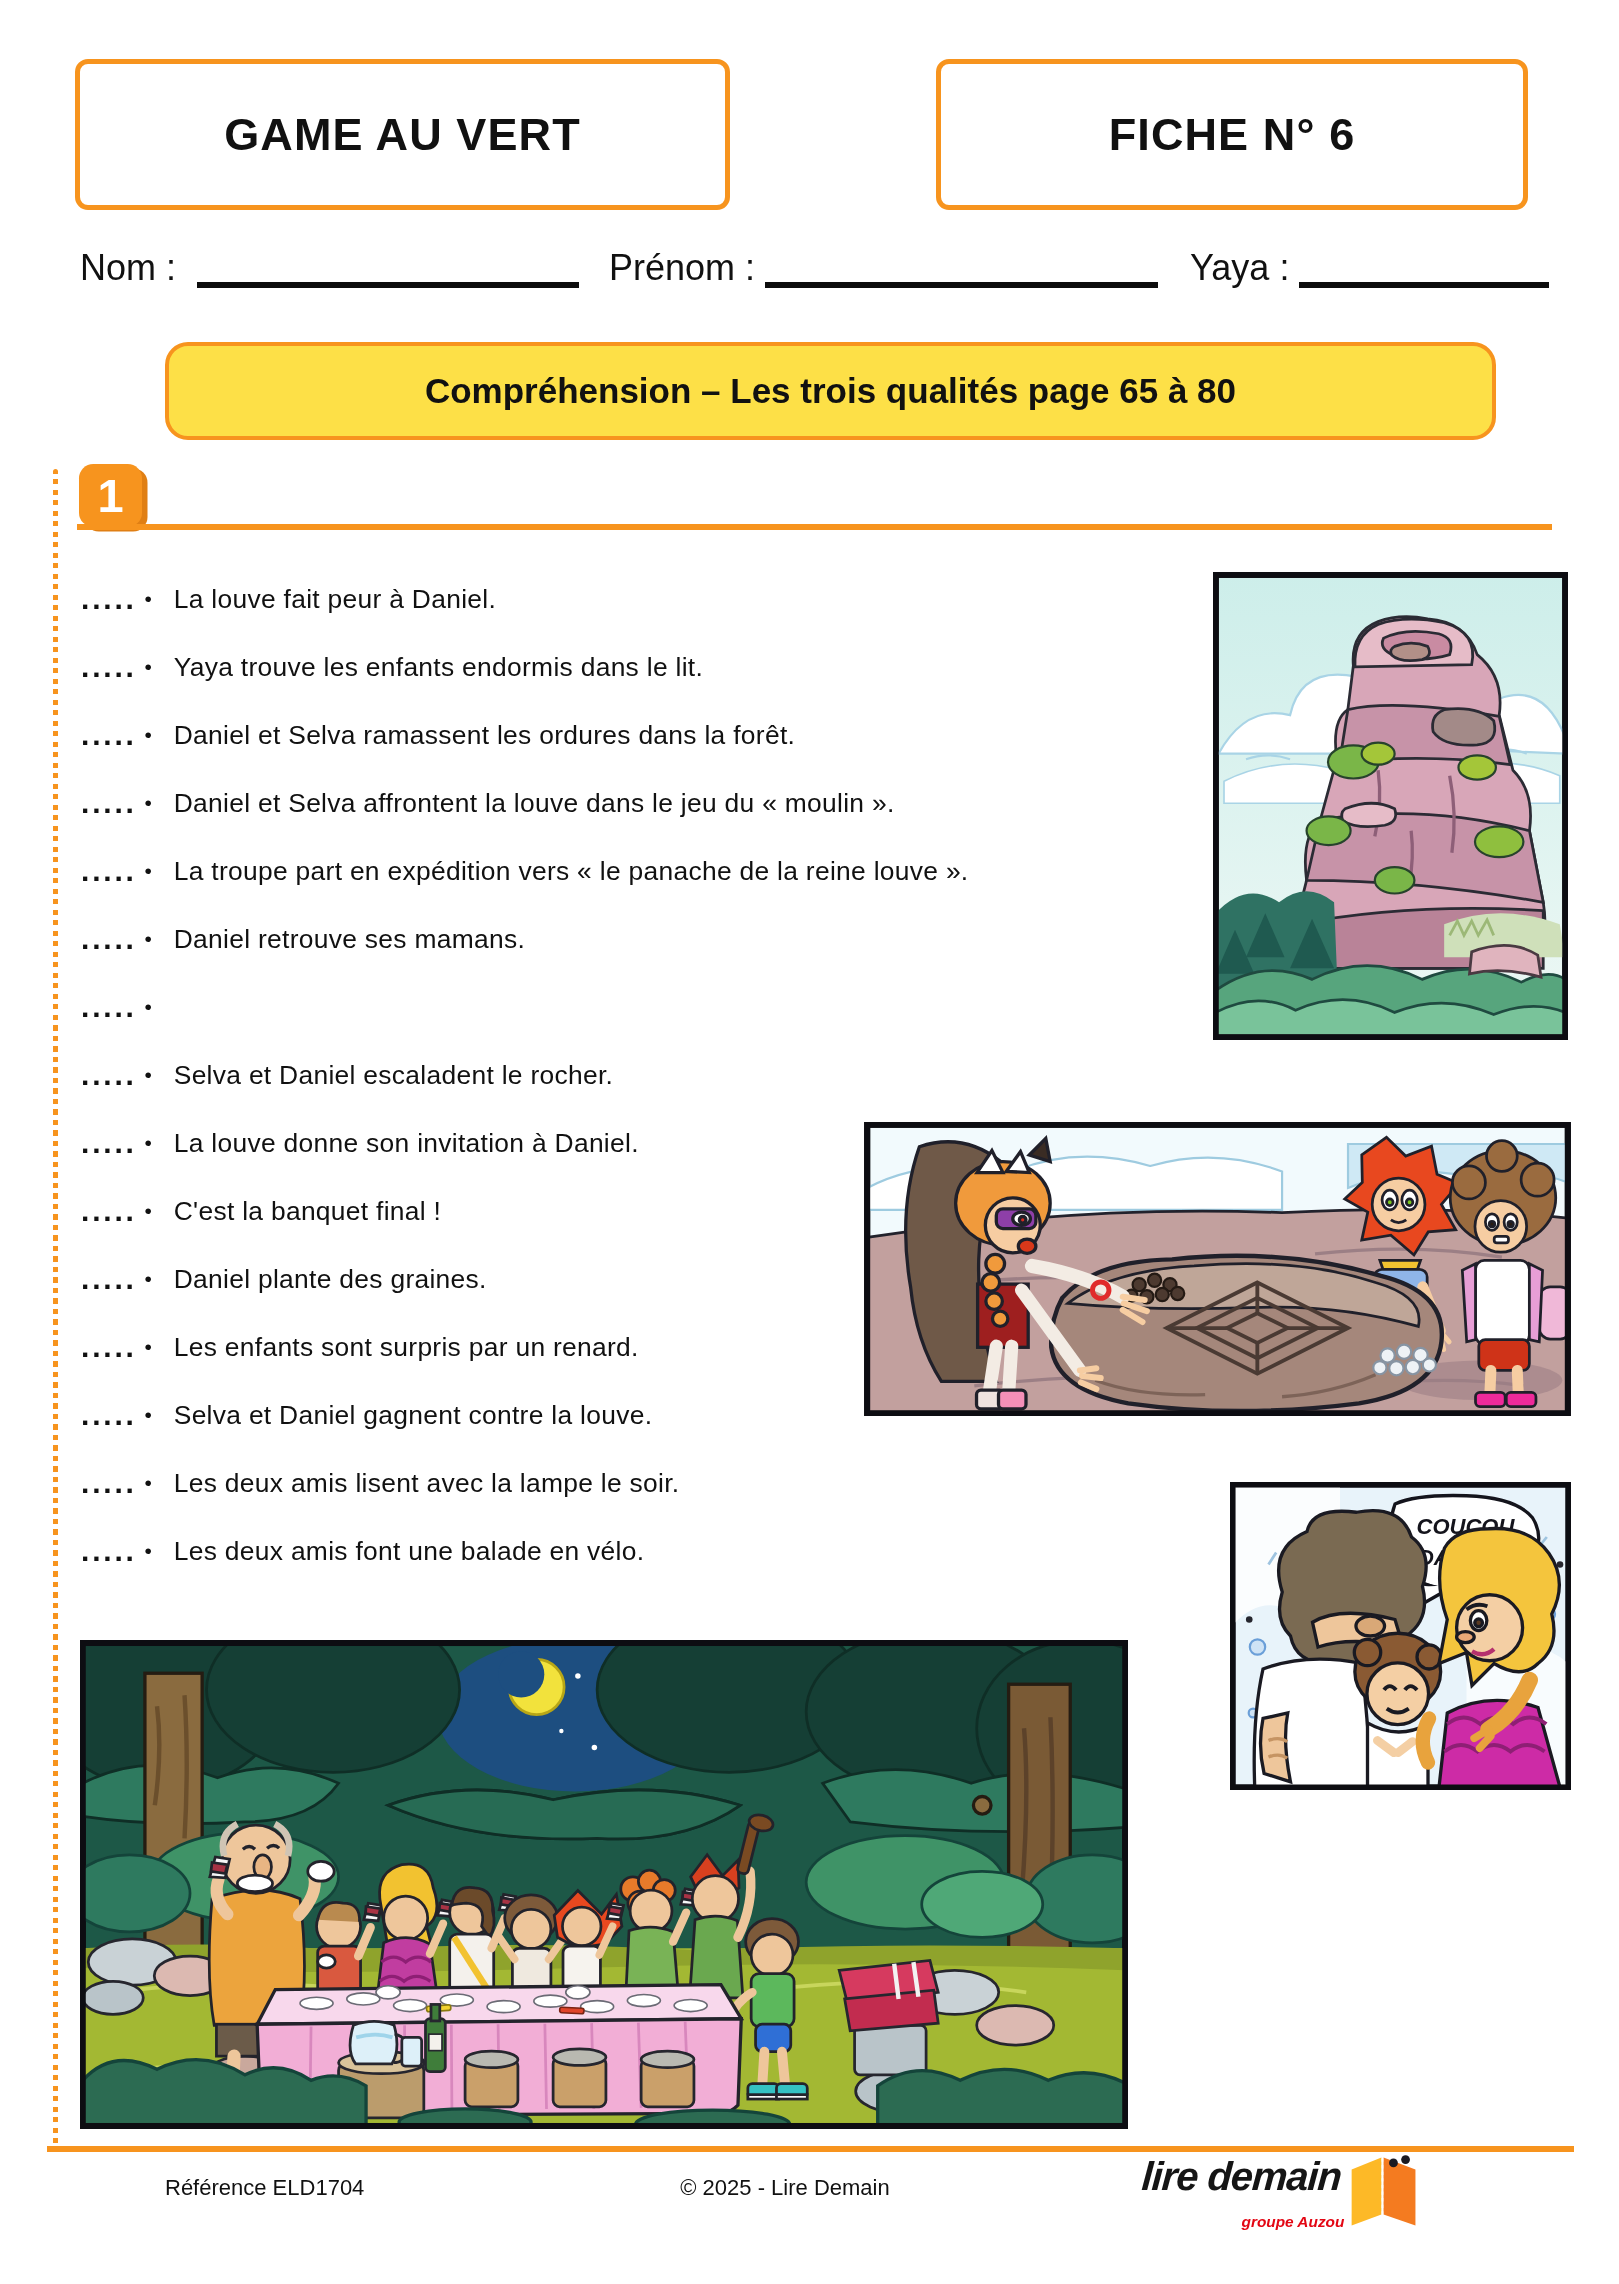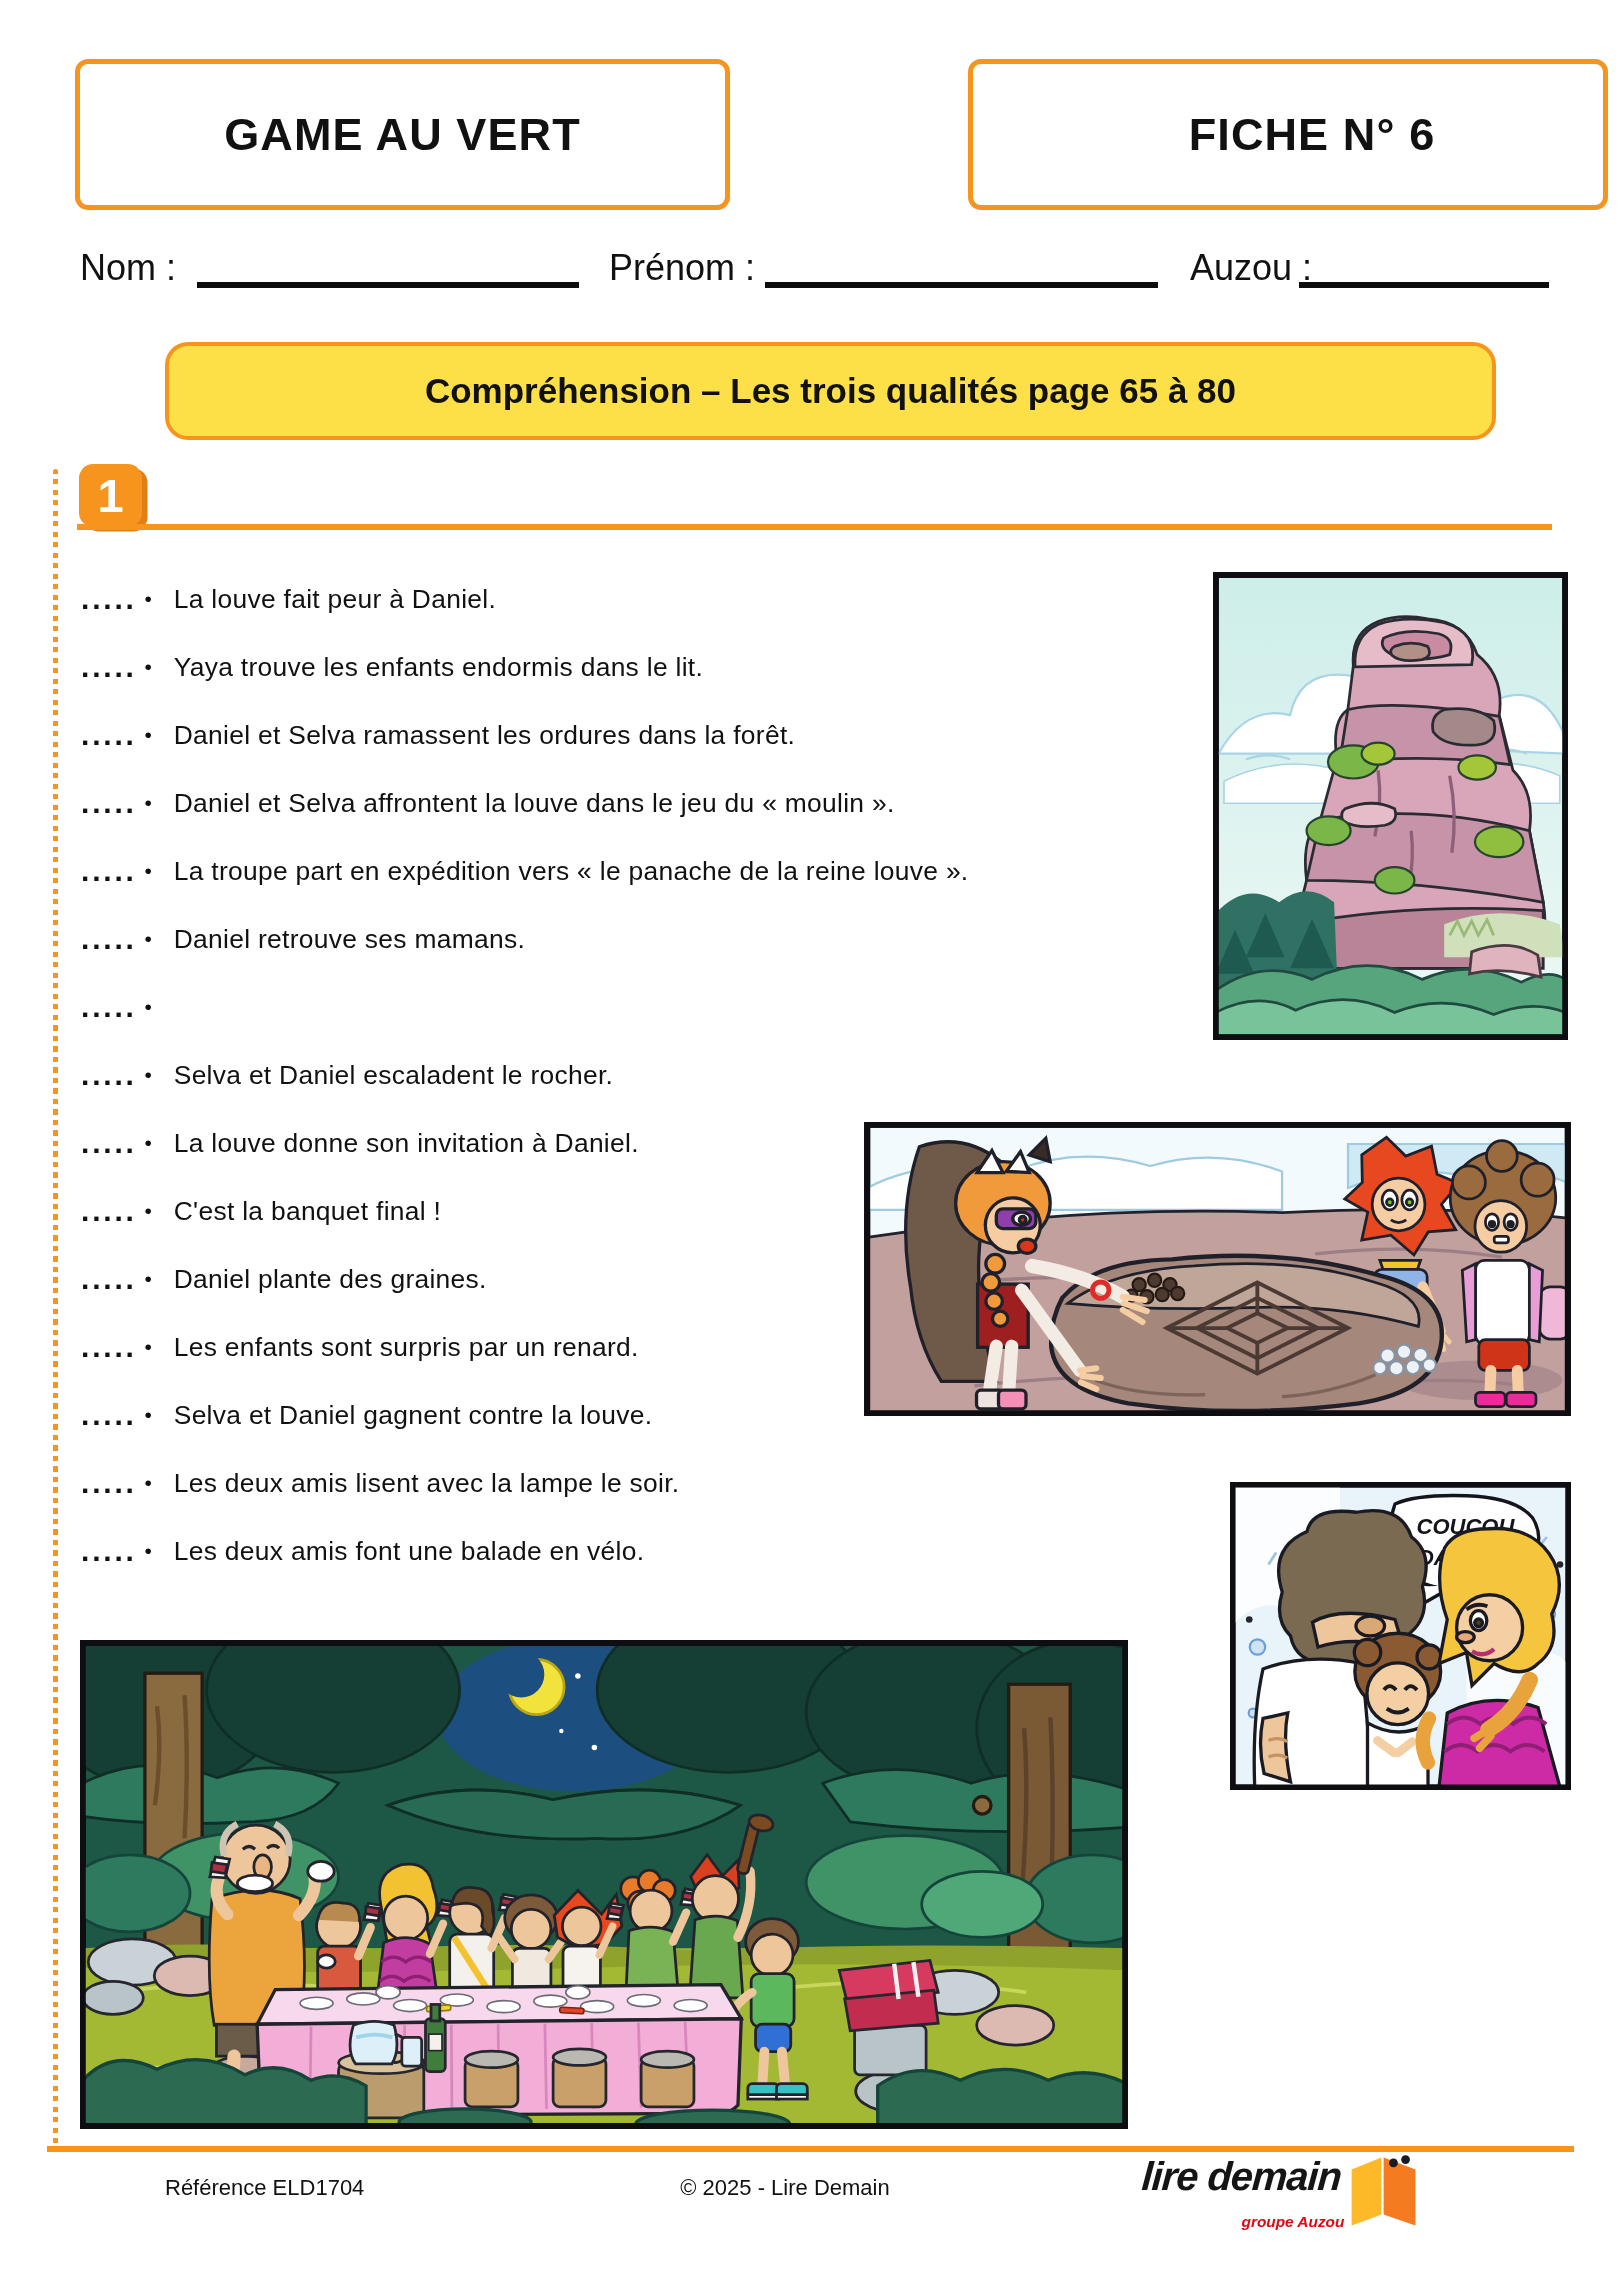--- a/index.html
+++ b/index.html
@@ -11,21 +11,21 @@
     position:relative;width:1620px;height:2284px;background:#ffffff;
     font-family:"Liberation Sans",sans-serif;color:var(--ink);overflow:hidden;
   }
   
   .badge{
     position:absolute;top:59px;height:141px;border:5px solid var(--orange);
     border-radius:13px;display:flex;align-items:center;justify-content:center;
     font-weight:900;font-size:45px;letter-spacing:1.1px;background:#fff;
   }
   .badge-left{left:75px;width:645px;}
-  .badge-right{left:968px;width:582px;padding-left:48px;}
+  .badge-right{left:936px;width:582px;}
   
   .id-label{position:absolute;top:247px;font-size:36px;font-weight:400;}
   .id-line{position:absolute;top:282px;height:5.5px;background:#0d0d0d;}
   
   .title-box{
     position:absolute;left:165px;top:342px;width:1323px;height:90px;
     border:4.4px solid var(--orange);border-radius:23px;background:#fde047;
     display:flex;align-items:center;justify-content:center;
     font-size:35px;font-weight:700;
   }
@@ -76,21 +76,21 @@
     <span>GAME AU VERT</span>
   </div>
   <div class="badge badge-right">
     <span>FICHE N° 6</span>
   </div>
 
   <span class="id-label" style="left:80px">Nom :</span>
   <span class="id-line" style="left:197px;width:382px"></span>
   <span class="id-label" style="left:609px">Prénom :</span>
   <span class="id-line" style="left:765px;width:393px"></span>
-  <span class="id-label" style="left:1190px">Auzou :</span>
+  <span class="id-label" style="left:1190px">Yaya :</span>
   <span class="id-line" style="left:1299px;width:250px"></span>
 
   <div class="title-box">
     <span>Compréhension – Les trois qualités page 65 à 80</span>
   </div>
 
   <div class="ex-num">
     <span>1</span>
   </div>
   <div class="ex-rule"></div>

